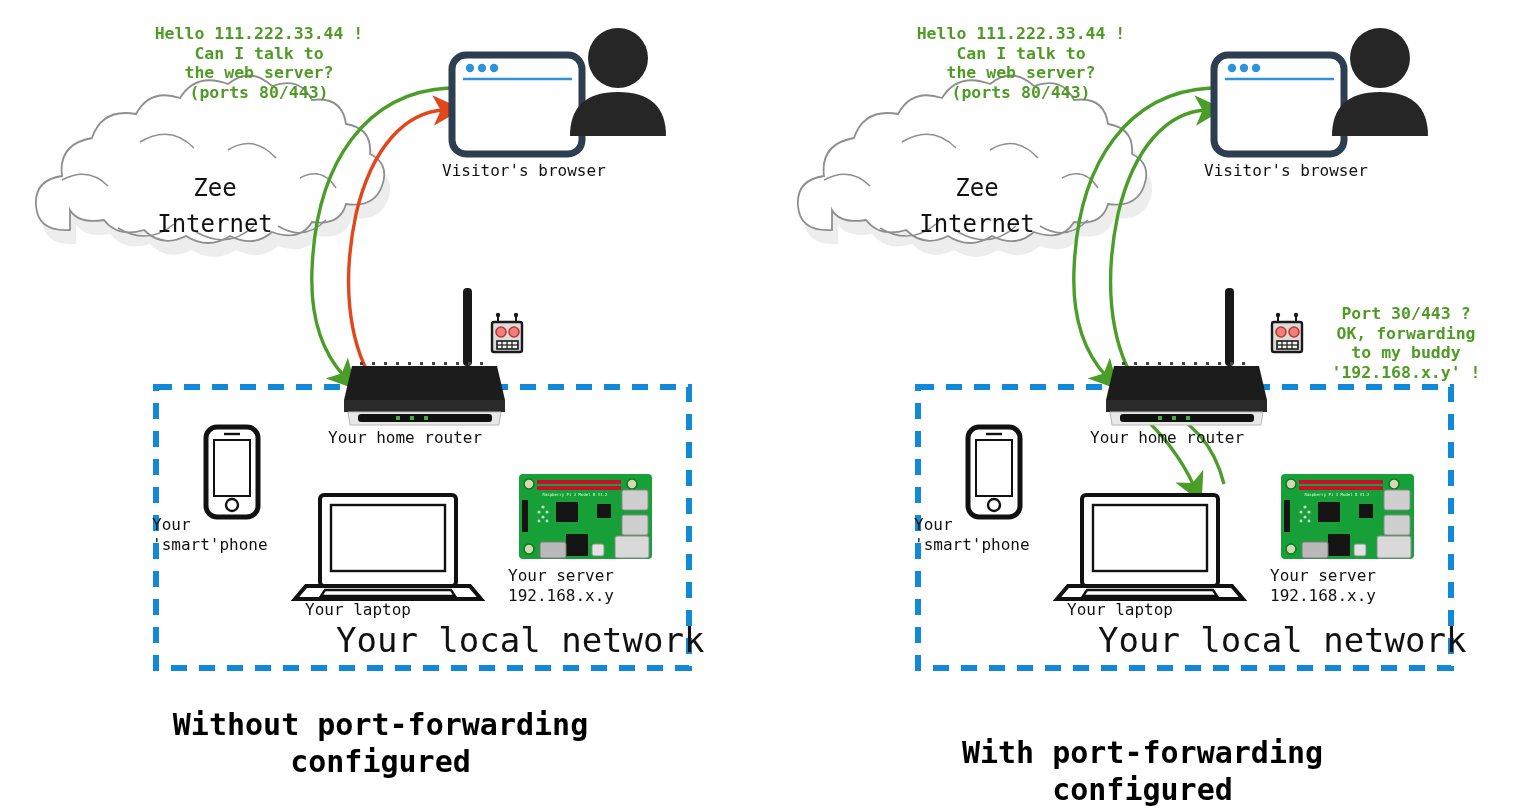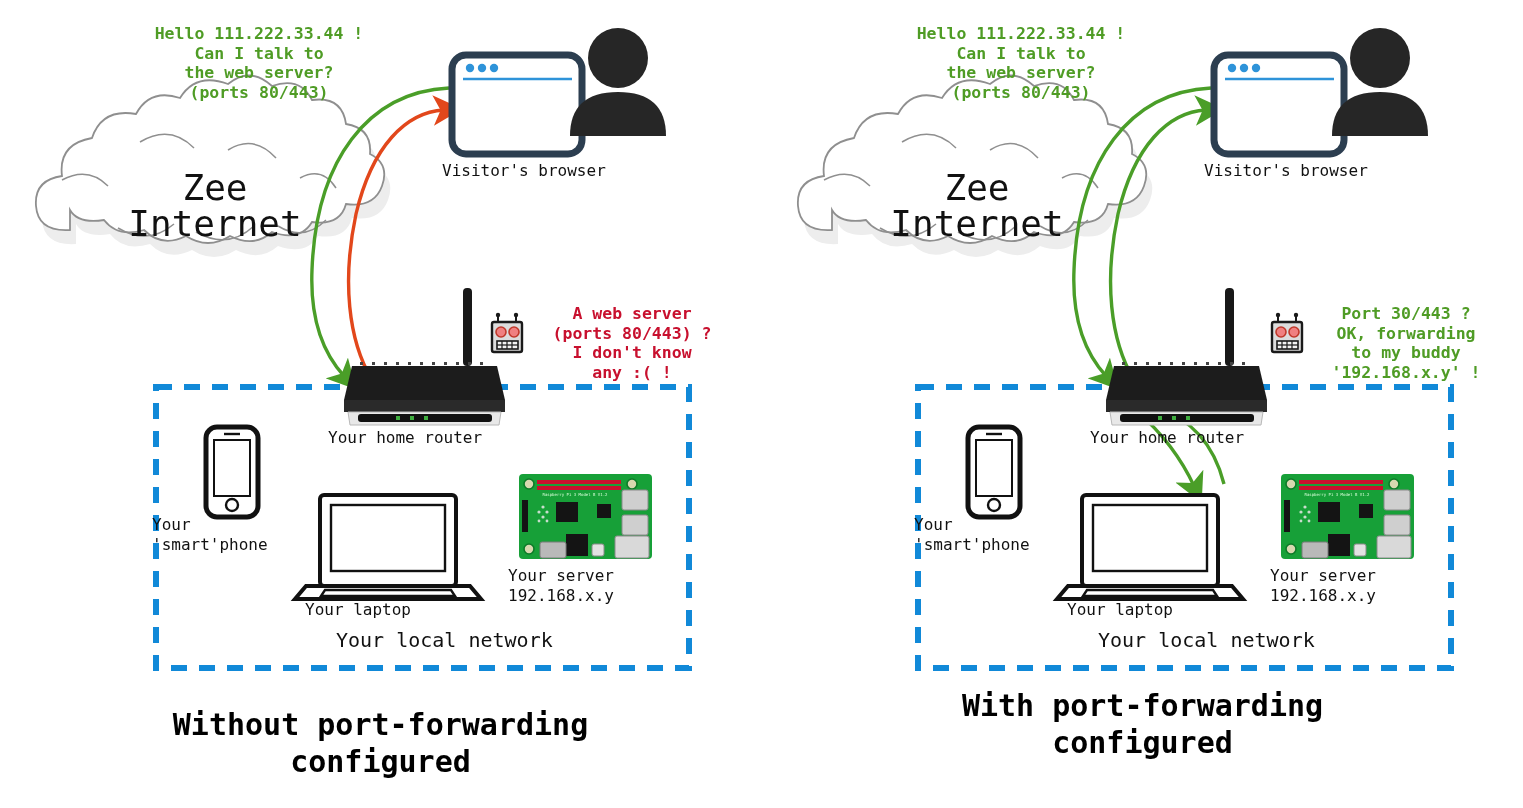--- a/index.html
+++ b/index.html
@@ -29,30 +29,30 @@
     position:absolute;
     font-family:"DejaVu Sans Mono","Liberation Mono",monospace;
     font-size:16px;
     line-height:20px;
     color:#111111;
     white-space:pre;
   }
   .cloudtext{
     position:absolute;
     font-family:"DejaVu Sans Mono","Liberation Mono",monospace;
-    font-size:36px;
+    font-size:24px;
     line-height:36px;
     color:#111111;
     text-align:center;
     white-space:pre;
   }
   .netlabel{
     position:absolute;
     font-family:"DejaVu Sans Mono","Liberation Mono",monospace;
-    font-size:20px;
+    font-size:34px;
     line-height:32px;
     color:#111111;
     white-space:pre;
   }
   .caption{
     position:absolute;
     font-family:"DejaVu Sans Mono","Liberation Mono",monospace;
     font-size:30px;
     font-weight:bold;
     line-height:37px;
@@ -201,24 +201,20 @@
         </g>
         <text x="575" y="496" font-size="4" fill="#d8ffd8" text-anchor="middle" font-family="monospace">Raspberry Pi 3 Model B V1.2</text>
       </g>
     </svg>
 
     <div class="bubble green" style="left:128px; top:24px; width:262px;">Hello 111.222.33.44 !
 Can I talk to
 the web server?
 (ports 80/443)</div>
 
-    <div class="bubble red" style="left:528px; top:304px; width:208px;">A web server
-(ports 80/443) ?
-I don't know
-any :( !</div>
 
     <div class="cloudtext" style="left:100px; top:170px; width:230px;">Zee
 Internet</div>
 
     <div class="label" style="left:442px; top:161px; width:150px;">Visitor's browser</div>
 
     <div class="label" style="left:328px; top:428px; width:190px;">Your home router</div>
 
     <div class="label" style="left:152px; top:515px; width:160px;">Your
 'smart'phone</div>
@@ -390,17 +386,17 @@
     <div class="label" style="left:152px; top:515px; width:160px;">Your
 'smart'phone</div>
 
     <div class="label" style="left:305px; top:600px; width:166px;">Your laptop</div>
 
     <div class="label" style="left:508px; top:566px; width:160px;">Your server
 192.168.x.y</div>
 
     <div class="netlabel" style="left:336px; top:624px;">Your local network</div>
 
-    <div class="caption" style="top:687px;">With port-forwarding
+    <div class="caption" style="top:734px;">With port-forwarding
 configured</div>
   </div>
 
 </div>
 
 </body></html>

